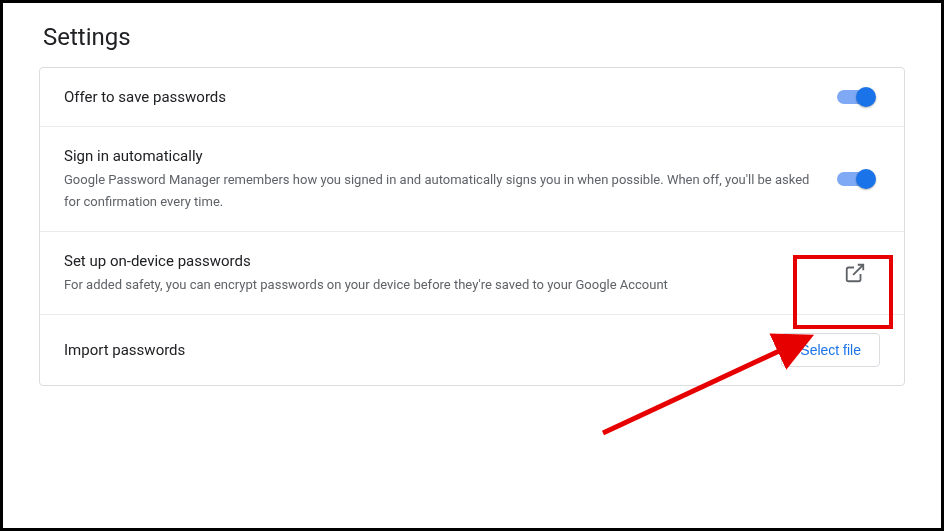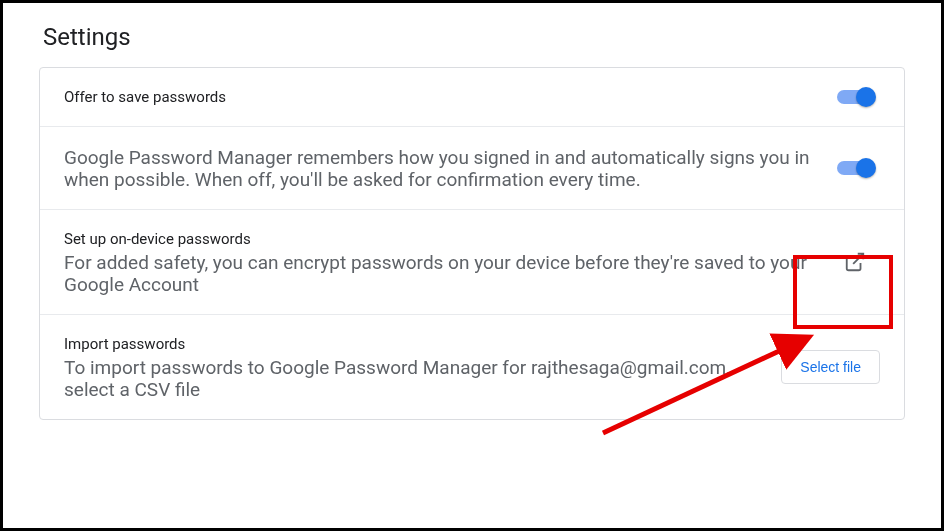--- a/index.html
+++ b/index.html
@@ -36,21 +36,21 @@
     .row-text {
       flex: 1;
       padding-right: 20px;
     }
     .row-title {
       font-size: 15px;
       color: #202124;
       line-height: 22px;
     }
     .row-desc {
-      font-size: 19px;
+      font-size: 13px;
       color: #5f6368;
       line-height: 22px;
       margin-top: 2px;
     }
     .control {
       flex-shrink: 0;
       display: flex;
       align-items: flex-start;
       justify-content: center;
       min-width: 50px;
@@ -117,20 +117,21 @@
     </div>
     <div class="control">
       <div class="toggle on">
         <div class="thumb"></div>
       </div>
     </div>
   </div>
 
   <div class="row">
     <div class="row-text">
+      <div class="row-title">Sign in automatically</div>
       <div class="row-desc">Google Password Manager remembers how you signed in and automatically signs you in when possible. When off, you'll be asked for confirmation every time.</div>
     </div>
     <div class="control">
       <div class="toggle on">
         <div class="thumb"></div>
       </div>
     </div>
   </div>
 
 
@@ -144,21 +145,20 @@
         <path d="M18 13v6a2 2 0 0 1-2 2H5a2 2 0 0 1-2-2V8a2 2 0 0 1 2-2h6"></path>
         <polyline points="15 3 21 3 21 9"></polyline>
         <line x1="10" y1="14" x2="21" y2="3"></line>
       </svg>
     </div>
   </div>
 
   <div class="row">
     <div class="row-text">
       <div class="row-title">Import passwords</div>
-      <div class="row-desc">To import passwords to Google Password Manager for rajthesaga@gmail.com, select a CSV file</div>
     </div>
     <div class="control">
       <button class="btn-outline">Select file</button>
     </div>
   </div>
 
 </div>
 
 <div class="annot-box" id="annot-box" style="left: 790px; top: 252px; width: 100px; height: 74px;"></div>
 

